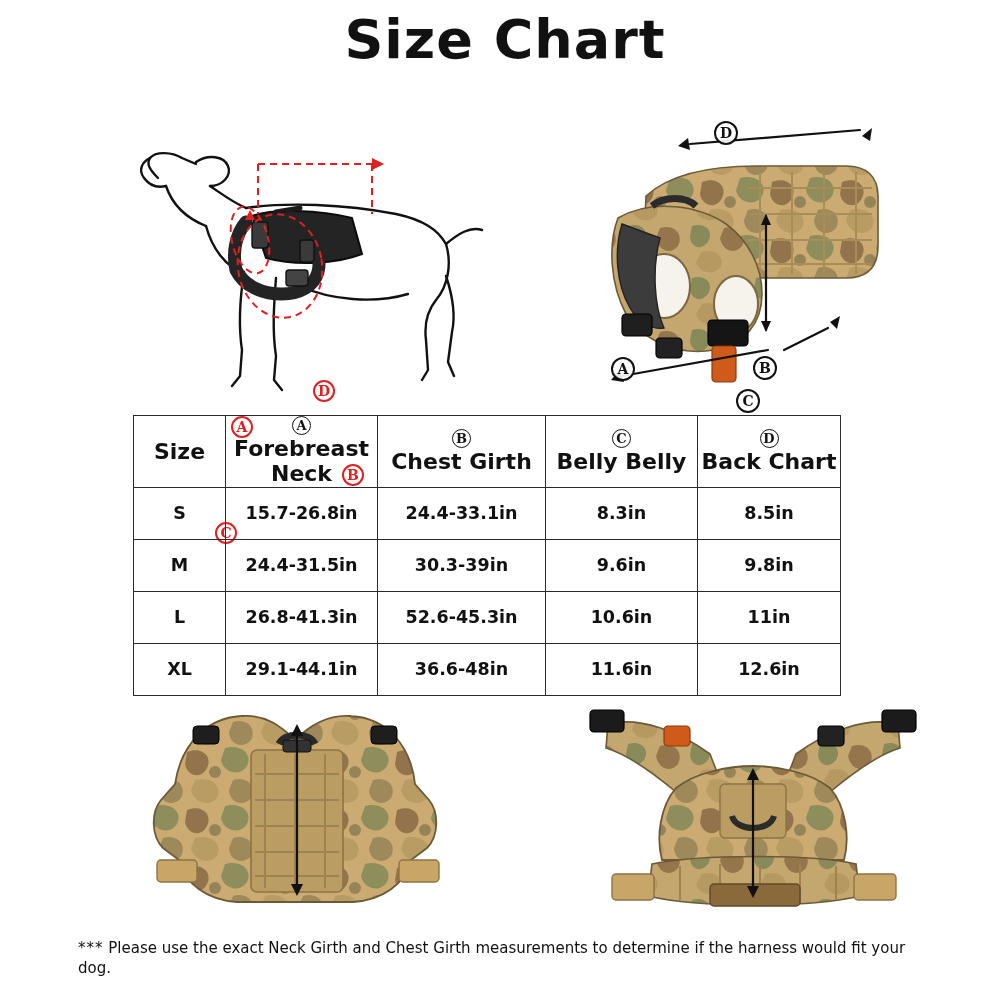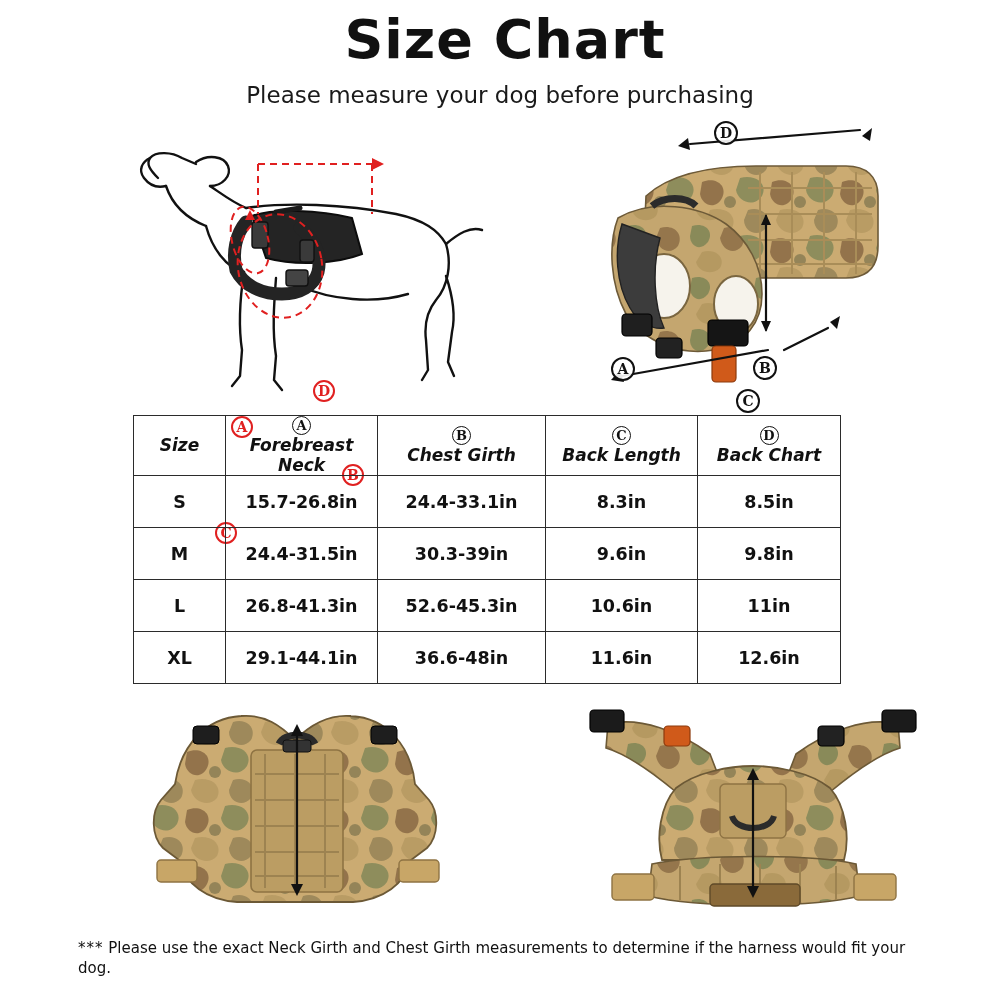--- a/index.html
+++ b/index.html
@@ -81,21 +81,21 @@
   }
   .circ {
     display: inline-flex; align-items: center; justify-content: center;
     width: 19px; height: 19px;
     border: 1.6px solid #111;
     border-radius: 50%;
     font-size: 13px; font-weight: bold;
     font-family: "DejaVu Serif", serif;
     line-height: 1;
   }
-  .hdr-label { font-size: 17px; font-weight: bold; font-style: italic; }
+  .hdr-label { font-size: 22px; font-weight: bold; }
   .cell-val { font-size: 17.5px; }
   .cell-size { font-size: 19px; font-weight: bold; }
 
   
   .bottom {
     position: absolute;
     top: 688px; left: 0;
     width: 1000px; height: 245px;
   }
 
@@ -134,21 +134,20 @@
     font-size: 14px; font-weight: bold;
     background: rgba(255,255,255,0.9);
   }
 </style>
 </head>
 <body>
 
 <div id="page">
 
   <div class="title">Size Chart</div>
-  <div class="subtitle">Please measure your dog before purchasing</div>
 
   <div class="illus">
 
     <svg width="520" height="290" viewBox="0 0 520 290">
       <g fill="none" stroke="#111" stroke-width="2.4" stroke-linecap="round" stroke-linejoin="round">
 
         <path d="M158 60 C150 52 146 46 150 40 C156 33 172 34 182 40 L196 46"></path>
         <path d="M150 40 C142 44 138 52 144 60 C150 68 158 70 166 68"></path>
 
         <path d="M196 44 C208 36 224 38 228 48 C232 58 222 68 210 68"></path>
@@ -289,21 +288,21 @@
           </th>
           <th class="col-b">
             <div class="hdr-inner">
               <span class="circ">B</span>
               <span class="hdr-label">Chest Girth</span>
             </div>
           </th>
           <th class="col-c">
             <div class="hdr-inner">
               <span class="circ">C</span>
-              <span class="hdr-label">Back Length</span>
+              <span class="hdr-label">Belly Belly</span>
             </div>
           </th>
           <th class="col-d">
             <div class="hdr-inner">
               <span class="circ">D</span>
               <span class="hdr-label">Back Chart</span>
             </div>
           </th>
         </tr>
       </thead>

